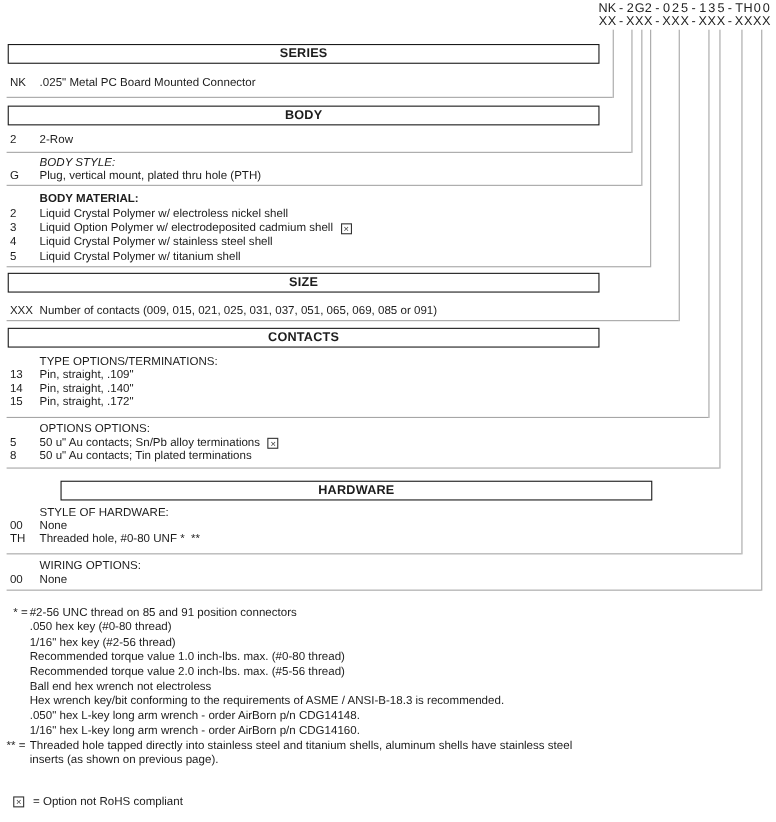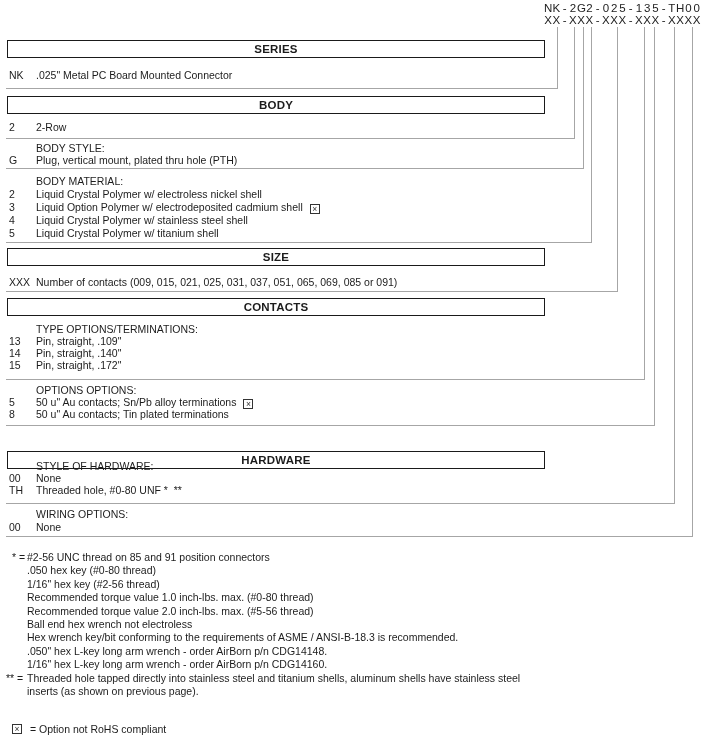--- a/index.html
+++ b/index.html
@@ -104,42 +104,42 @@
     <div class="vline" style="left: 692px; top: 27px; height: 510px;"></div>
     <div class="hline" style="left: 6px; top: 536px; width: 686px;"></div>
     <div class="hdr-box" style="top: 40px;">
       <span>SERIES</span>
     </div>
     <div class="opt-row" style="top: 69px;"><span class="code">NK</span><span class="desc"><span>.025" Metal PC Board Mounted Connector</span></span></div>
     <div class="hdr-box" style="top: 96px;">
       <span>BODY</span>
     </div>
     <div class="opt-row" style="top: 121px;"><span class="code">2</span><span class="desc"><span>2-Row</span></span></div>
-    <div class="blk-hdr" style="top: 142px;">BODY STYLE:</div>
+    <div class="blk-hdr" style="top: 142px; font-style: italic;">BODY STYLE:</div>
     <div class="opt-row" style="top: 154px;"><span class="code">G</span><span class="desc"><span>Plug, vertical mount, plated thru hole (PTH)</span></span></div>
-    <div class="blk-hdr" style="top: 175px;">BODY MATERIAL:</div>
+    <div class="blk-hdr" style="top: 175px; font-weight: bold;">BODY MATERIAL:</div>
     <div class="opt-row" style="top: 188px;"><span class="code">2</span><span class="desc"><span>Liquid Crystal Polymer w/ electroless nickel shell</span></span></div>
     <div class="opt-row" style="top: 201px;"><span class="code">3</span><span class="desc"><span>Liquid Option Polymer w/ electrodeposited cadmium shell</span><span class="xbox">×</span></span></div>
     <div class="opt-row" style="top: 214px;"><span class="code">4</span><span class="desc"><span>Liquid Crystal Polymer w/ stainless steel shell</span></span></div>
     <div class="opt-row" style="top: 227px;"><span class="code">5</span><span class="desc"><span>Liquid Crystal Polymer w/ titanium shell</span></span></div>
     <div class="hdr-box" style="top: 248px;">
       <span>SIZE</span>
     </div>
     <div class="opt-row" style="top: 276px;"><span class="code">XXX</span><span class="desc"><span>Number of contacts (009, 015, 021, 025, 031, 037, 051, 065, 069, 085 or 091)</span></span></div>
     <div class="hdr-box" style="top: 298px;">
       <span>CONTACTS</span>
     </div>
     <div class="blk-hdr" style="top: 323px;">TYPE OPTIONS/TERMINATIONS:</div>
     <div class="opt-row" style="top: 335px;"><span class="code">13</span><span class="desc"><span>Pin, straight, .109"</span></span></div>
     <div class="opt-row" style="top: 347px;"><span class="code">14</span><span class="desc"><span>Pin, straight, .140"</span></span></div>
     <div class="opt-row" style="top: 359px;"><span class="code">15</span><span class="desc"><span>Pin, straight, .172"</span></span></div>
     <div class="blk-hdr" style="top: 384px;">OPTIONS OPTIONS:</div>
     <div class="opt-row" style="top: 396px;"><span class="code">5</span><span class="desc"><span>50 u" Au contacts; Sn/Pb alloy terminations</span><span class="xbox">×</span></span></div>
     <div class="opt-row" style="top: 408px;"><span class="code">8</span><span class="desc"><span>50 u" Au contacts; Tin plated terminations</span></span></div>
-    <div class="hdr-box" style="top: 451px;">
+    <div class="hdr-box" style="top: 437px; margin-left: 48px;">
       <span>HARDWARE</span>
     </div>
     <div class="blk-hdr" style="top: 460px;">STYLE OF HARDWARE:</div>
     <div class="opt-row" style="top: 472px;"><span class="code">00</span><span class="desc"><span>None</span></span></div>
     <div class="opt-row" style="top: 484px;"><span class="code">TH</span><span class="desc"><span>Threaded hole, #0-80 UNF *  **</span></span></div>
     <div class="blk-hdr" style="top: 508px;">WIRING OPTIONS:</div>
     <div class="opt-row" style="top: 521px;"><span class="code">00</span><span class="desc"><span>None</span></span></div>
   </div>
 <div id="footnotes">
     <div class="fn-line" style="top: 551px;"><span class="marker" style="left: 12px;">* =</span><span class="txt">#2-56 UNC thread on 85 and 91 position connectors</span></div>

